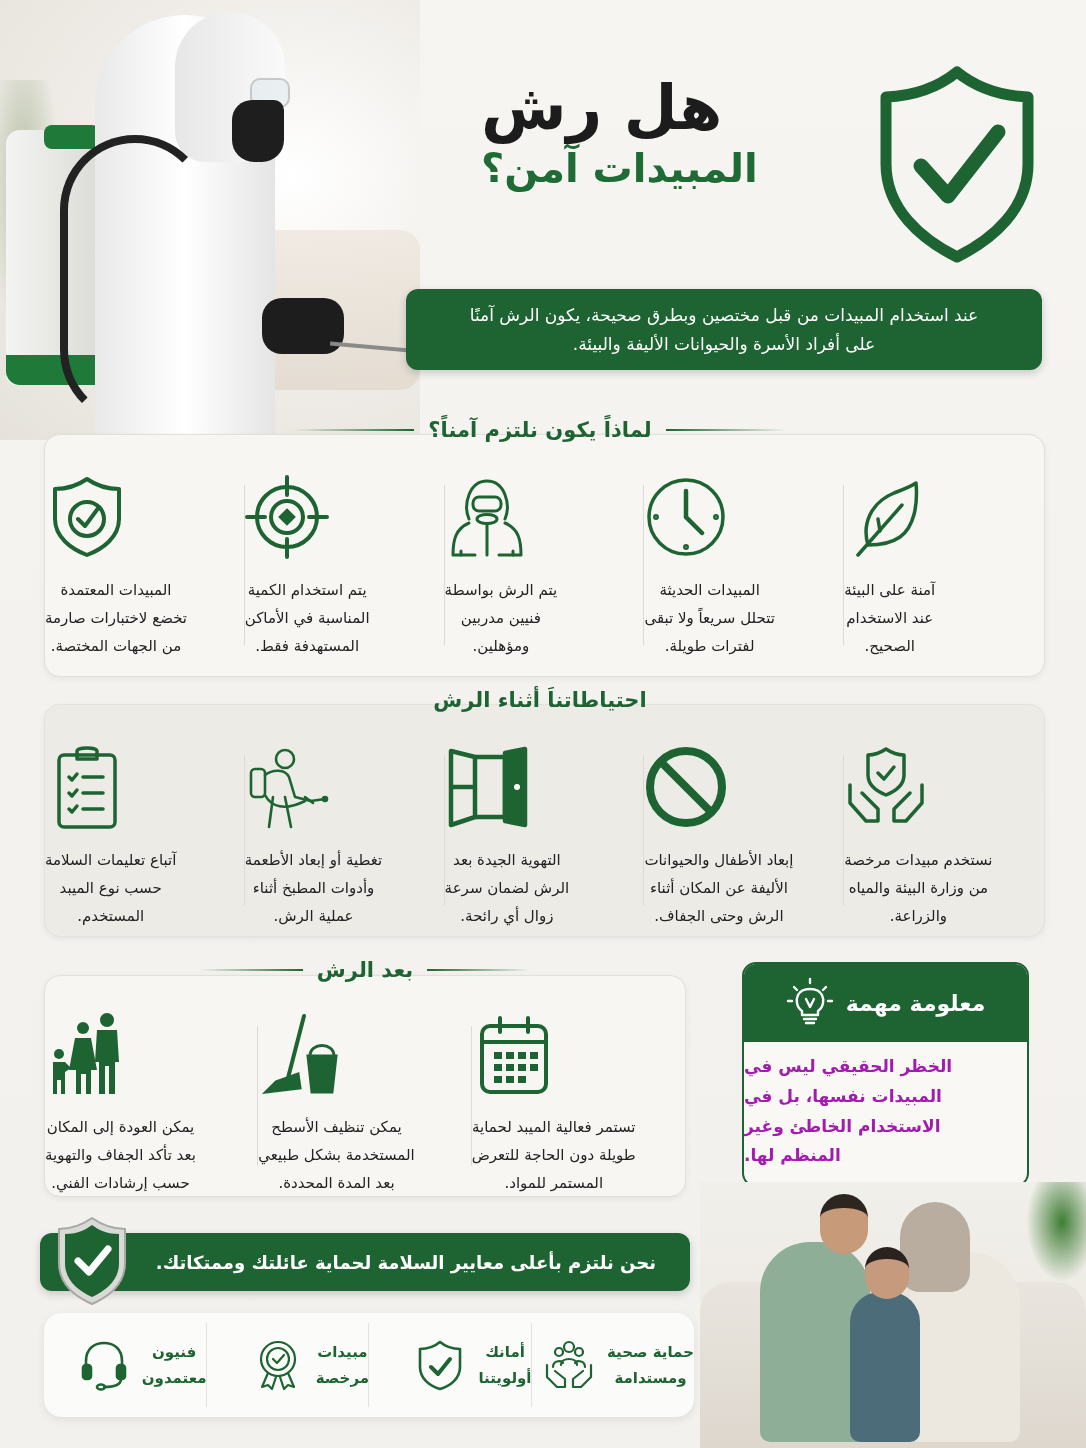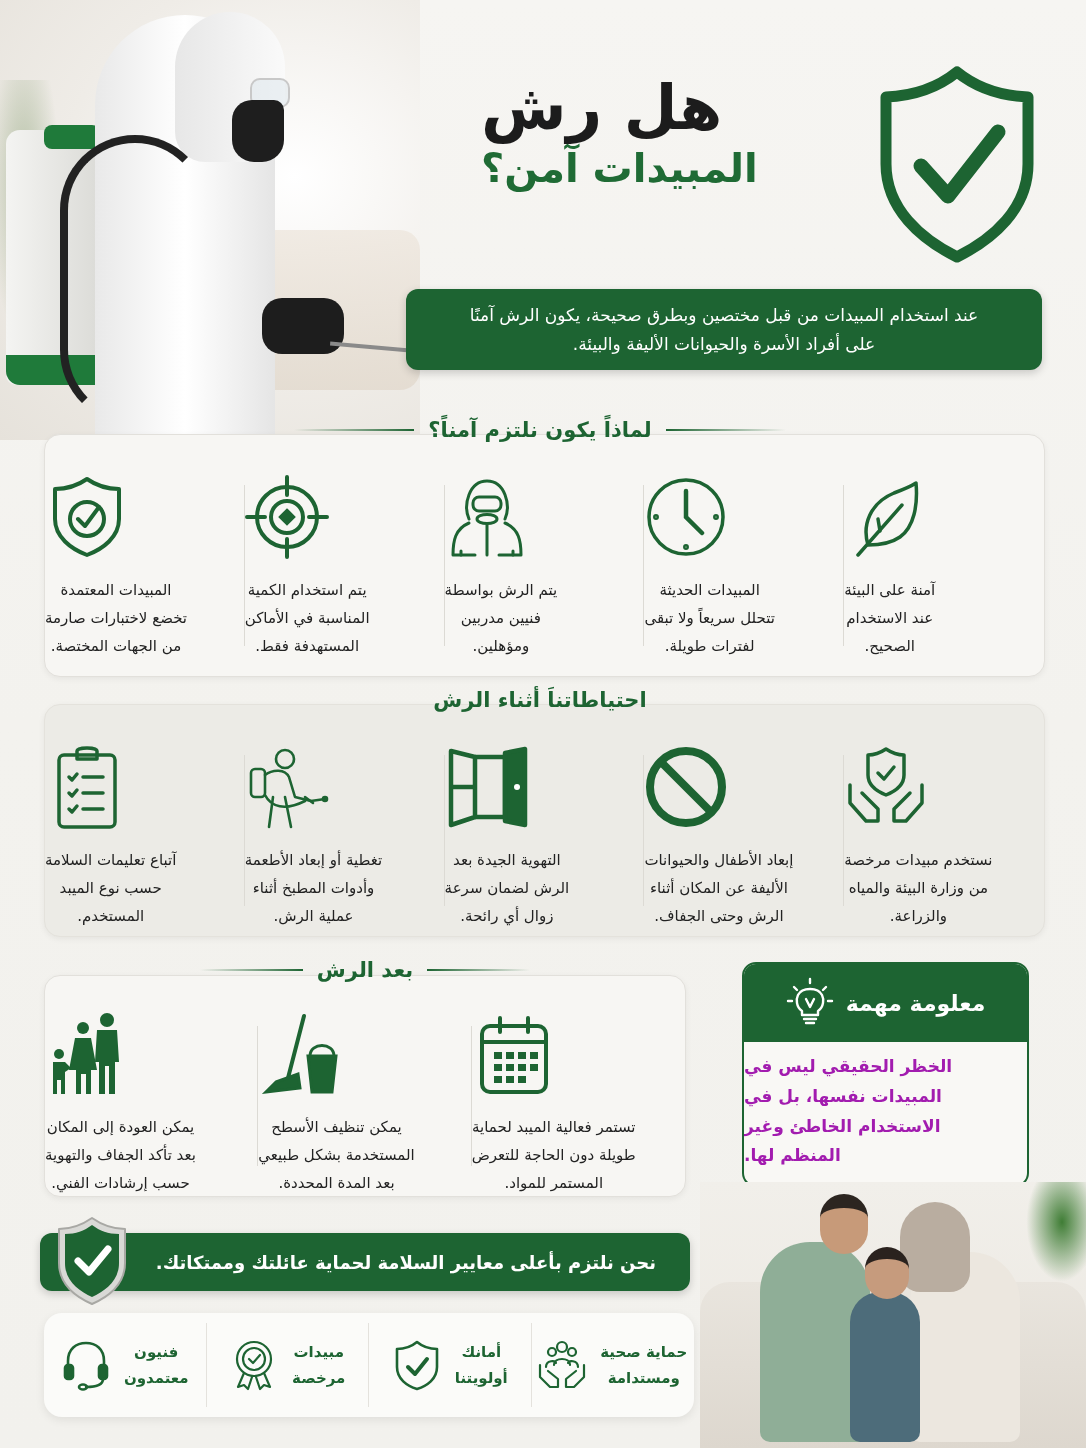--- a/index.html
+++ b/index.html
@@ -79,21 +79,21 @@
   .info-head { height: 78px; background: #1d6432; color: #fff; display: flex; align-items: center; justify-content: center; gap: 12px; font-size: 22px; font-weight: 700; }
   .info-head svg { width: 48px; height: 48px; }
   .info-body { padding-top: 10px; text-align: left; font-size: 17px; line-height: 1.75; font-weight: 700; color: #a21caf; white-space: pre-line; }
 
   
   .commit { left: 40px; top: 1233px; width: 650px; height: 58px; background: #1d6432; border-radius: 12px; color: #fff; display: flex; align-items: center; justify-content: flex-start; padding-right: 34px; font-size: 18px; font-weight: 700; box-shadow: 0 3px 8px rgba(0,0,0,.18); }
   .commit-shield { left: 54px; top: 1215px; width: 76px; height: 92px; }
 
   
   .features { left: 44px; top: 1313px; width: 650px; height: 104px; background: #fbfbf9; border-radius: 18px; box-shadow: 0 3px 10px rgba(0,0,0,.08); display: flex; }
-  .feat { flex: 1; display: flex; align-items: center; justify-content: center; gap: 14px; position: relative; }
+  .feat { flex: 1; display: flex; align-items: center; justify-content: flex-start; gap: 14px; position: relative; }
   .feat + .feat::before { content:""; position:absolute; right:0; top:10px; bottom:10px; width:1px; background:#e4e2dd; }
   .feat-text { font-size: 15px; font-weight: 700; line-height: 1.75; color: #1d6432; white-space: pre-line; text-align: center; }
   .feat-icon { width: 48px; height: 52px; }
 
   
   .family-photo { left: 700px; top: 1182px; width: 386px; height: 266px; background: linear-gradient(180deg, #f1efea 0%, #ebe7e0 100%); overflow:hidden; }
   .family-photo .sofa { position:absolute; left:0; top:100px; width:386px; height:166px; background: linear-gradient(180deg,#e9e5de,#ddd7ce); border-radius: 30px 30px 0 0; }
   .family-photo .man { position:absolute; left:60px; top:60px; width:110px; height:200px; background:#8fae97; border-radius:50px 50px 10px 10px; }
   .family-photo .man-head { position:absolute; left:120px; top:12px; width:48px; height:60px; background:#c79a79; border-radius:24px; border-top:14px solid #2c2520; }
   .family-photo .woman { position:absolute; left:210px; top:70px; width:110px; height:190px; background:#ece7df; border-radius:50px 50px 10px 10px; }

